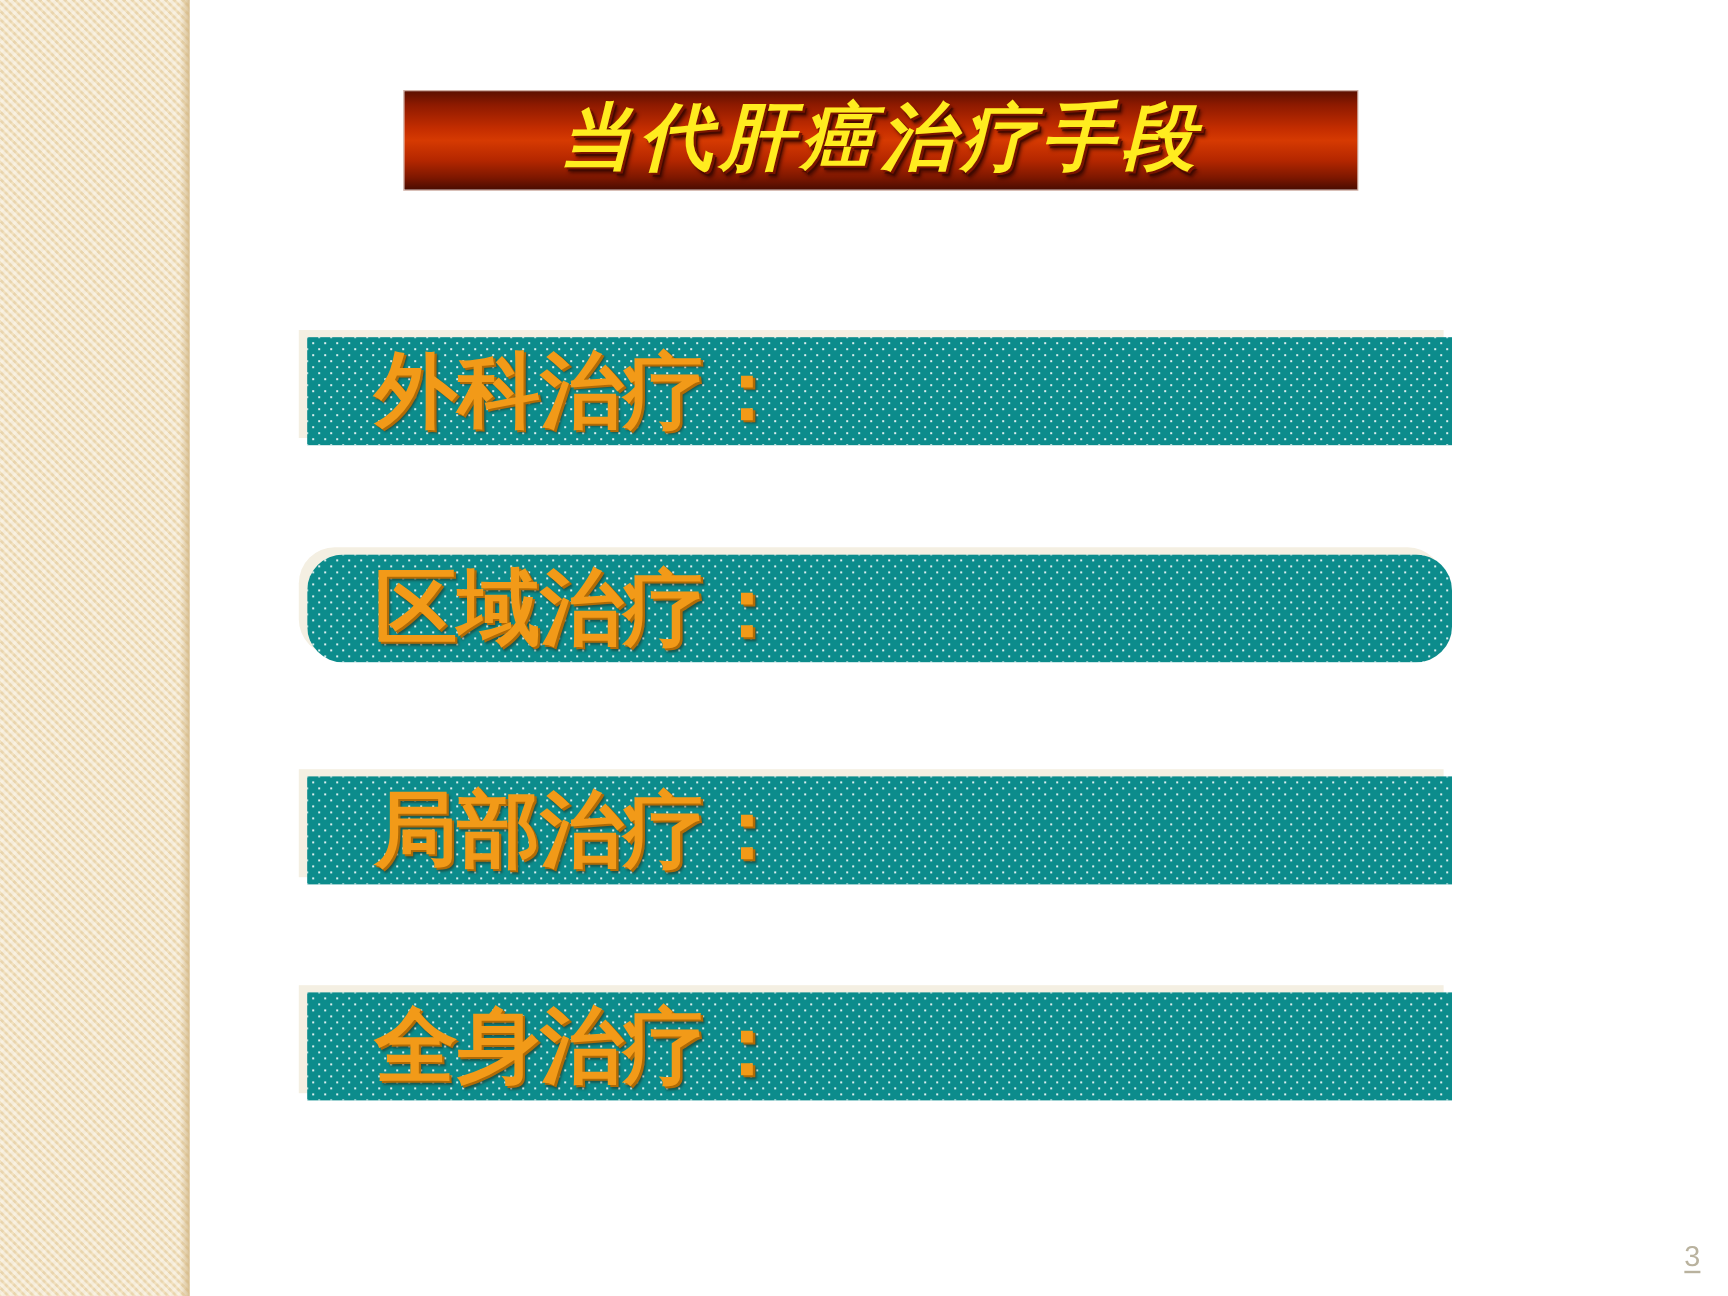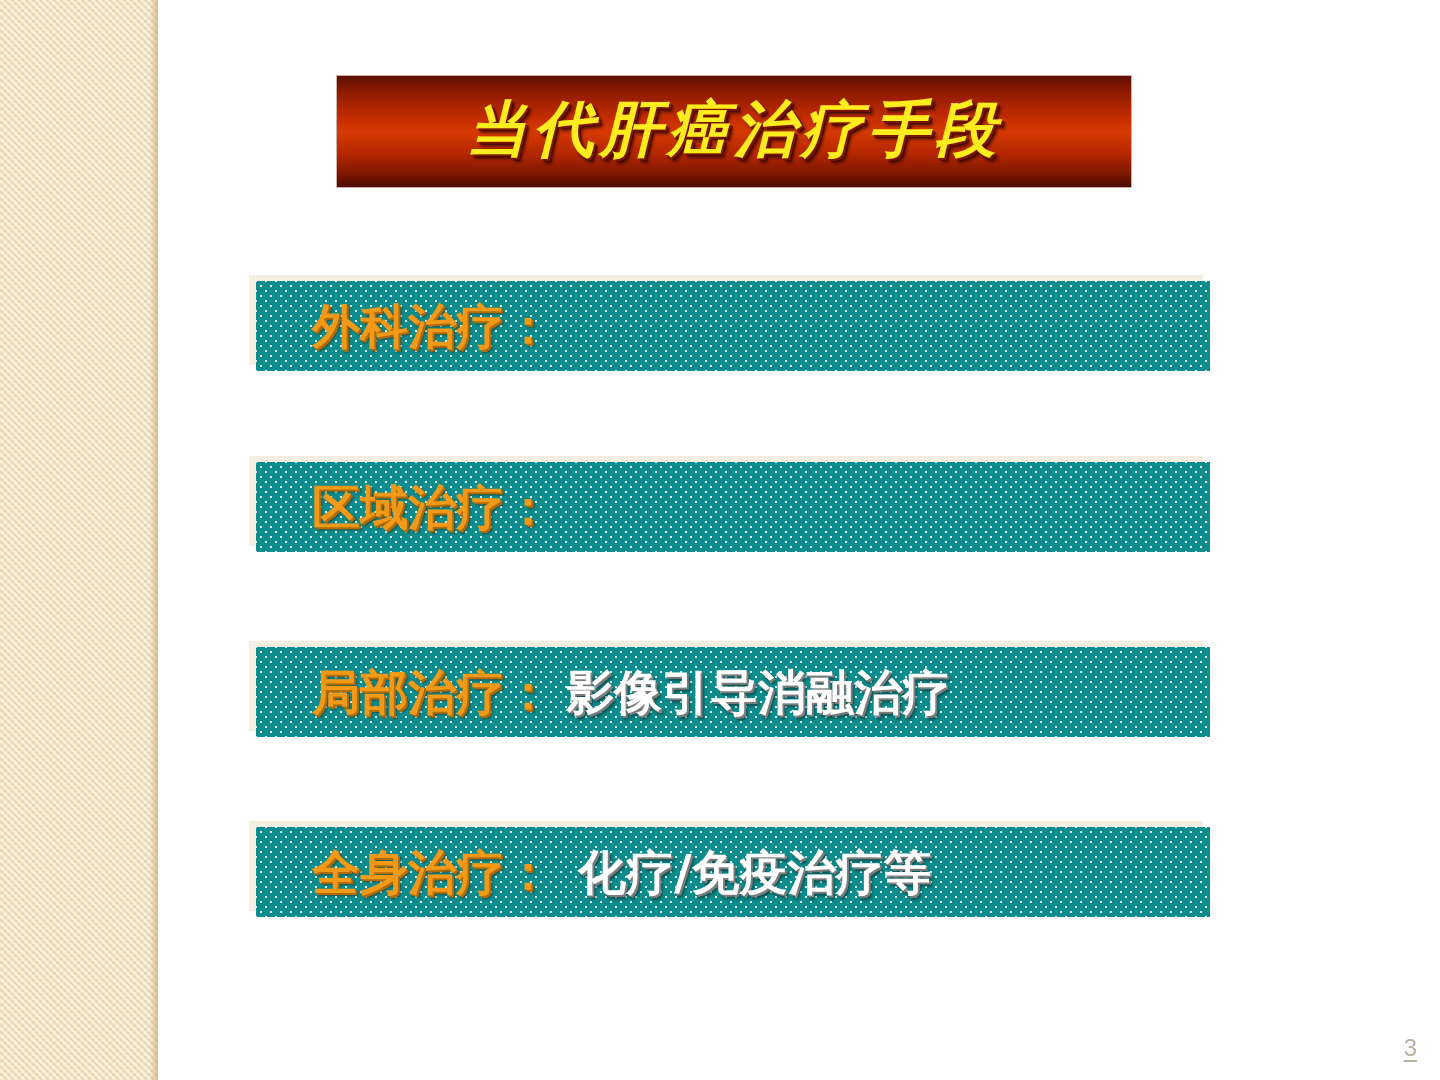--- a/index.html
+++ b/index.html
@@ -43,21 +43,21 @@
     height: 1080px;
     background: linear-gradient(to right, rgba(214,186,136,0.0), rgba(205,175,122,0.75));
   }
 
   
   .title-banner {
     position: absolute;
     left: 337px;
     top: 76px;
     width: 794px;
-    height: 111px;
+    height: 82px;
     background: linear-gradient(to bottom,
         #5d1000 0%,
         #8e1a00 14%,
         #c42d00 38%,
         #d63a02 50%,
         #b52700 70%,
         #7d1700 88%,
         #4a0c00 100%);
     box-shadow: 0 0 0 1px rgba(120,30,0,0.35);
     display: flex;
@@ -91,28 +91,28 @@
       radial-gradient(rgba(255,255,255,0.85) 1.1px, transparent 1.2px);
     background-size: 10px 10px, 10px 10px;
     background-position: 0 0, 5px 5px;
     display: flex;
     align-items: center;
     padding-left: 56px;
     box-sizing: border-box;
     box-shadow: -7px -6px 0 0 #f4efe2;
   }
   .bar-1 { top: 281px; }
-  .bar-2 { top: 462px; }
+  .bar-2 { top: 462px; border-radius: 30px; }
   .bar-3 { top: 647px; text-align: right; }
   .bar-4 { top: 827px; gap: 12px; }
 
   .bar-label,
   .bar-value {
     font-family: "DejaVu Sans", "Liberation Sans", sans-serif;
-    font-size: 48px;
+    font-size: 69px;
     font-weight: bold;
     line-height: 1;
     white-space: nowrap;
     letter-spacing: 0px;
   }
   .bar-label {
     color: #f29a18;
     text-shadow:
       2px 2px 0 #b06a06,
       3px 3px 2px rgba(40,20,0,0.45);
@@ -152,23 +152,21 @@
   <div class="bar bar-1">
     <span class="bar-label">外科治疗：</span>
   </div>
 
   <div class="bar bar-2">
     <span class="bar-label">区域治疗：</span>
   </div>
 
   <div class="bar bar-3">
     <span class="bar-label">局部治疗：</span>
-    <span class="bar-value">影像引导消融治疗</span>
   </div>
 
   <div class="bar bar-4">
     <span class="bar-label">全身治疗：</span>
-    <span class="bar-value">化疗/免疫治疗等</span>
   </div>
 
   <div class="page-number">3</div>
 
 </div>
 
 </body></html>

